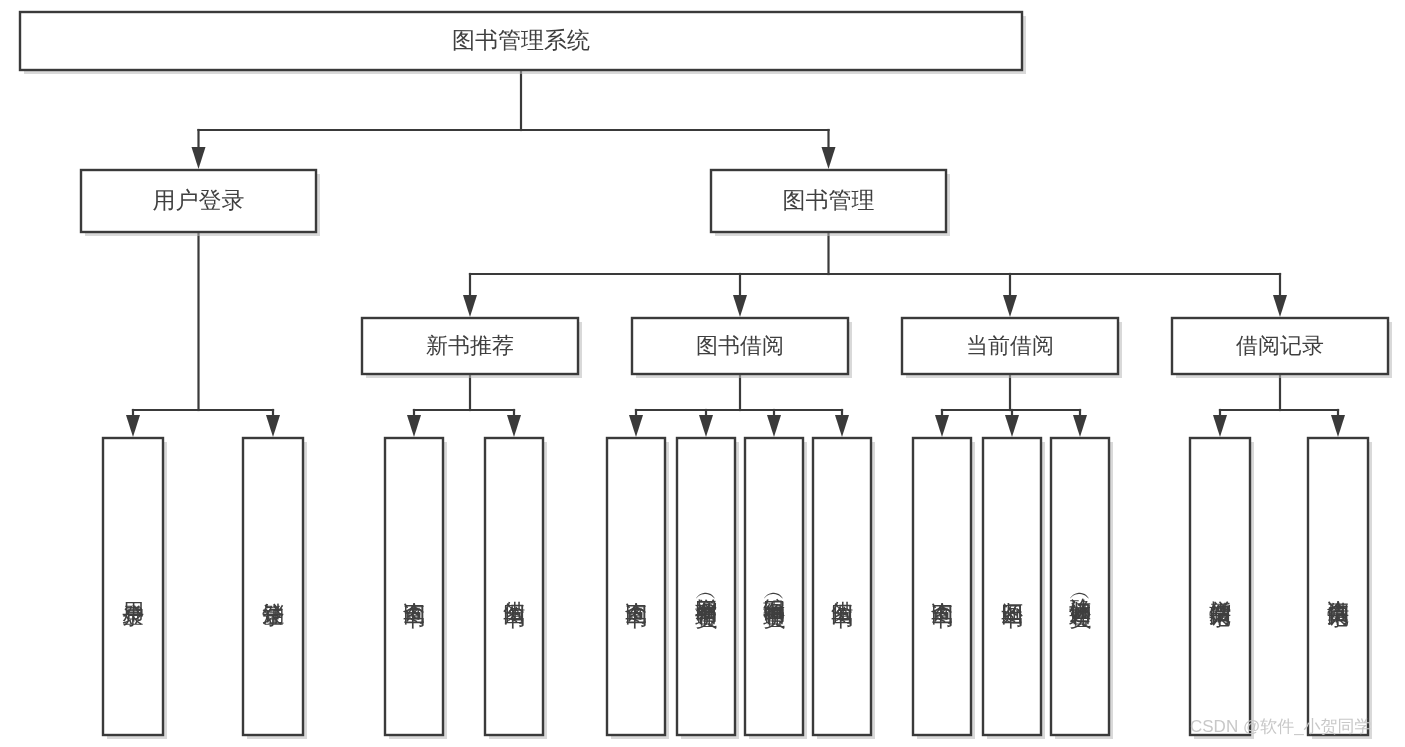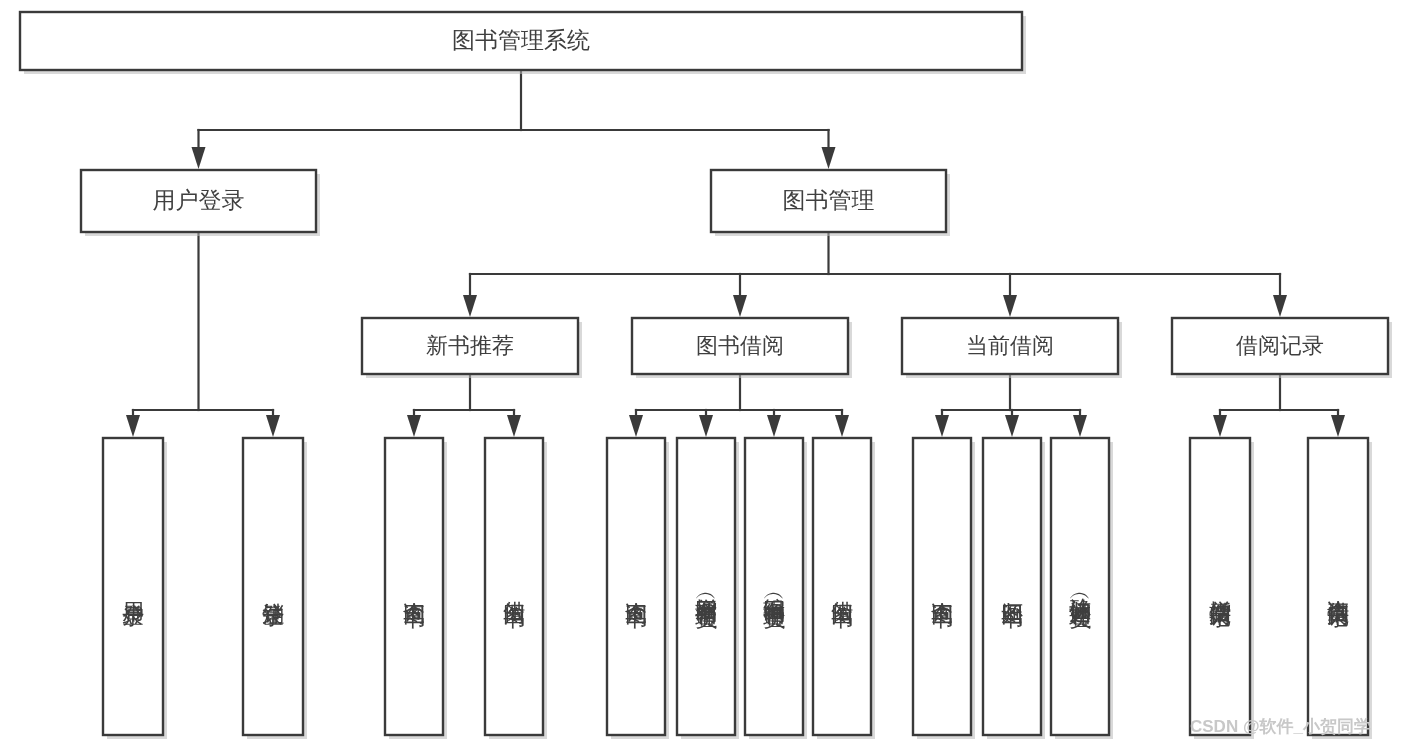--- a/index.html
+++ b/index.html
@@ -66,21 +66,20 @@
     pointer-events: none;
   }
   .watermark {
     position: absolute;
     left: 1190px;
     top: 715px;
     color: #c8c8c8;
     font-size: 17px;
     font-family: "Liberation Sans", "DejaVu Sans", sans-serif;
     white-space: nowrap;
-    font-weight: bold;
   }
 </style>
 </head>
 <body>
 
 <svg id="diagram" viewBox="0 0 1405 747">
   <g id="connectors">
       <line x1="521" y1="70" x2="521" y2="130" class="conn"></line>
       <line x1="198.5" y1="130" x2="828.5" y2="130" class="conn"></line>
       <line x1="198.5" y1="130" x2="198.5" y2="148" class="conn"></line>

